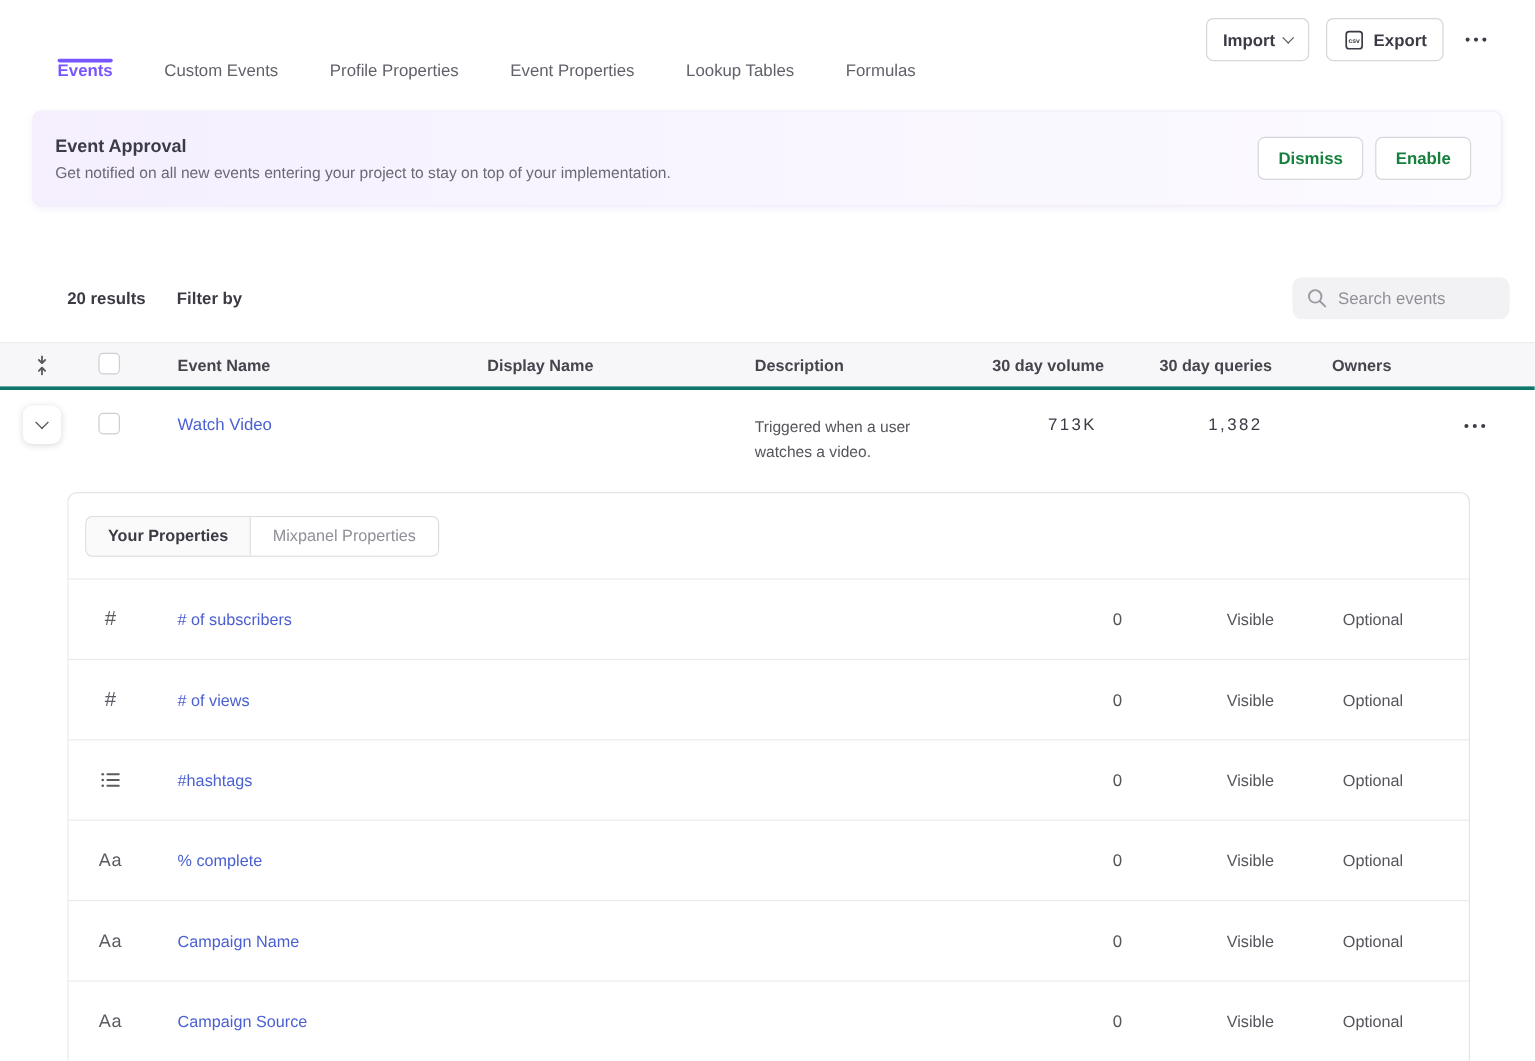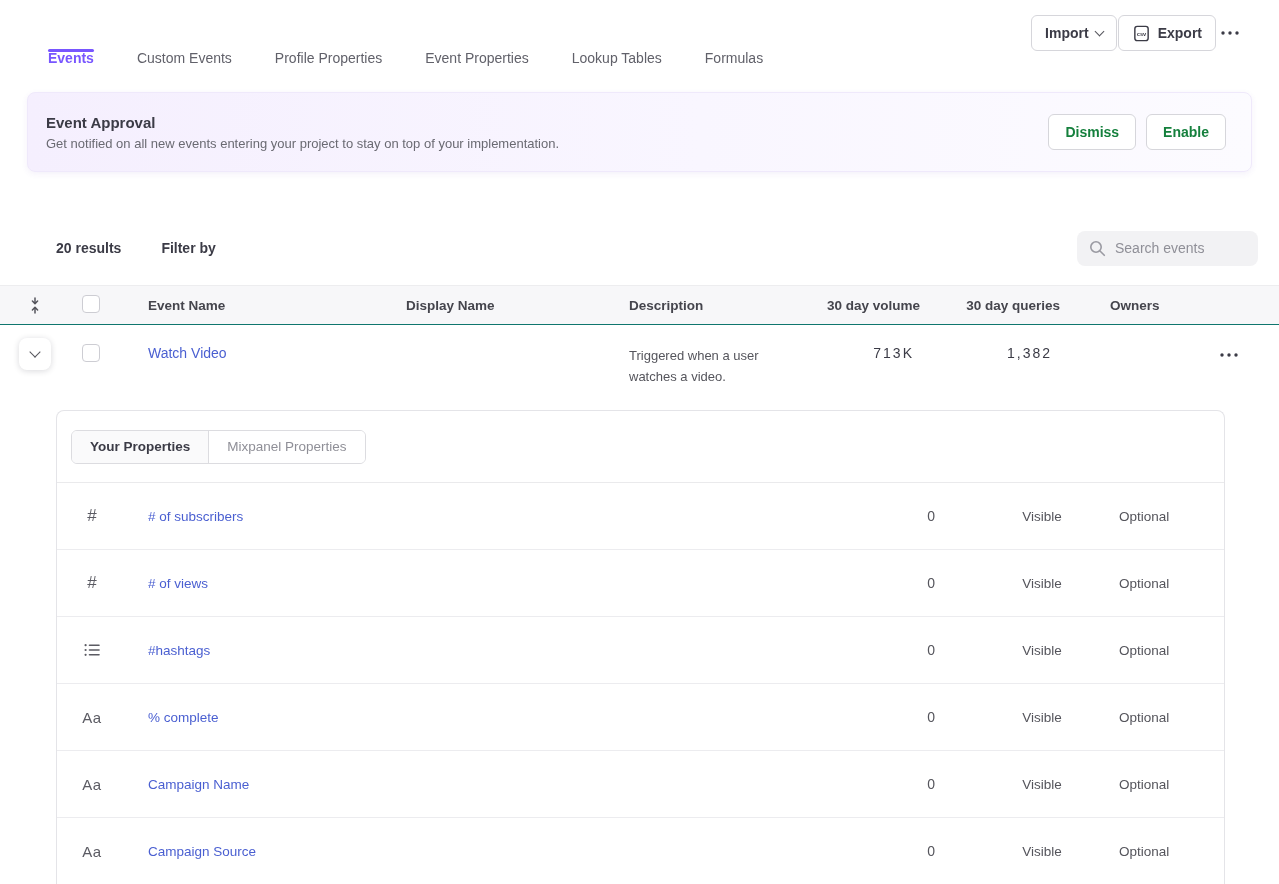--- a/index.html
+++ b/index.html
@@ -12,57 +12,57 @@
 
   
   .topnav { height:66px; display:flex; align-items:center; justify-content:space-between;
             padding:0 26px 0 48px; background:#fff; }
   .tabs { display:flex; gap:43px; height:66px; align-items:flex-end; }
   .tab { font-size:14px; font-weight:500; color:#61616a; display:flex; align-items:center;
          position:relative; cursor:pointer; white-space:nowrap; }
   .tab.active { color:#7856ff; font-weight:600; }
   .tab.active::after { content:""; position:absolute; left:0; right:0; bottom:14px;
          height:3px; border-radius:2px; background:#7856ff; }
-  .nav-actions { display:flex; align-items:center; gap:1px; padding-right:10px; }
+  .nav-actions { display:flex; align-items:center; gap:14px; padding-right:10px; }
   .btn { display:inline-flex; align-items:center; gap:7px; height:36px; padding:0 13px;
          border:1px solid #d6d6db; border-radius:6px; background:#fff;
          font-size:14px; font-weight:600; color:#3b3b46; }
   .icon-btn { border:none; background:transparent; padding:6px 4px; display:flex; align-items:center; }
   .chev { width:7px; height:7px; border-right:1.6px solid currentColor; border-bottom:1.6px solid currentColor;
           display:inline-block; transform:rotate(45deg); margin-top:-4px; color:#55555c; }
 
   
   .banner { margin:26px 27px 0; height:80px; border-radius:8px;
             background:linear-gradient(90deg,#f5effe 0%,#f9f6ff 55%,#fcfbff 100%);
             border:1px solid #efe9fb; box-shadow:0 2px 6px rgba(93,62,188,0.07);
             display:flex; align-items:center; justify-content:space-between; padding:0 25px 0 18px; }
   .banner-title { font-size:15px; font-weight:700; color:#3b3b46; margin-bottom:5px; }
   .banner-desc  { font-size:13px; color:#6a6a72; }
   .banner-actions { display:flex; gap:10px; }
   .banner-btn { height:36px; padding:0 16px; border:1px solid #d6d6db; border-radius:6px;
                 background:#fff; font-size:14px; font-weight:600; color:#15803d; }
 
   
   .filter-row { margin-top:58px; height:36px; display:flex; align-items:center; padding:0 21px 0 56px; }
-  .results { font-size:14px; font-weight:700; margin-right:40px; }
+  .results { font-size:14px; font-weight:700; margin-right:26px; }
   .filter-by { font-size:14px; font-weight:600; margin-right:27px; }
   .pills { display:flex; gap:21px; align-items:center; }
   .pill { display:inline-flex; align-items:center; gap:9px; height:35px; padding:0 15px;
           border:1px solid #d6d6db; border-radius:17.5px; background:#fff;
           font-size:14px; font-weight:600; color:#3b3b46; }
   .search { margin-left:auto; width:181px; height:35px; background:#f2f2f4; border-radius:8px;
             display:flex; align-items:center; gap:9px; padding:0 12px; }
   .search input { border:none; background:transparent; outline:none; font-size:14px;
                   color:#3b3b46; width:130px; font-family:inherit; }
   .search input::placeholder { color:#8f8f97; }
 
   
   .grid-row { display:grid; grid-template-columns:70px 58px 258px 223px 192px 119px 140px 1fr 80px; }
   .table-header { margin-top:19px; height:40px; background:#f7f7f9;
-                  border-top:1px solid #ededef; border-bottom:1px solid #0f766e;
+                  border-top:1px solid #ededef; border-bottom:3px solid #0f766e;
                   align-items:center; font-size:13.5px; font-weight:600; color:#45454d; }
   .th-pad { padding-left:20px; }
   .th-right { text-align:right; }
   .th-owners { padding-left:50px; }
   .cell-expander-head { display:flex; justify-content:center; }
   .cell-check-head { padding-left:12px; }
   .checkbox { width:18px; height:18px; border:1.5px solid #cdcdd3; border-radius:4px; background:#fff;
               display:inline-block; cursor:pointer; }
 
   .event-row { min-height:85px; align-items:start; }

